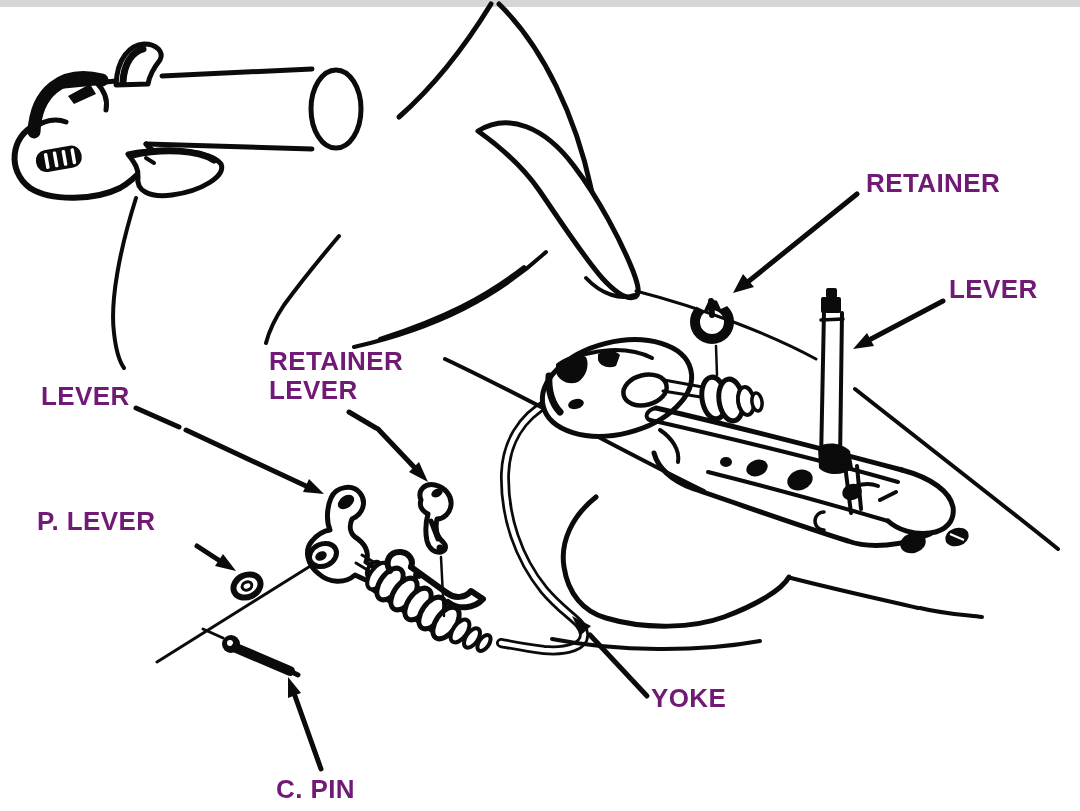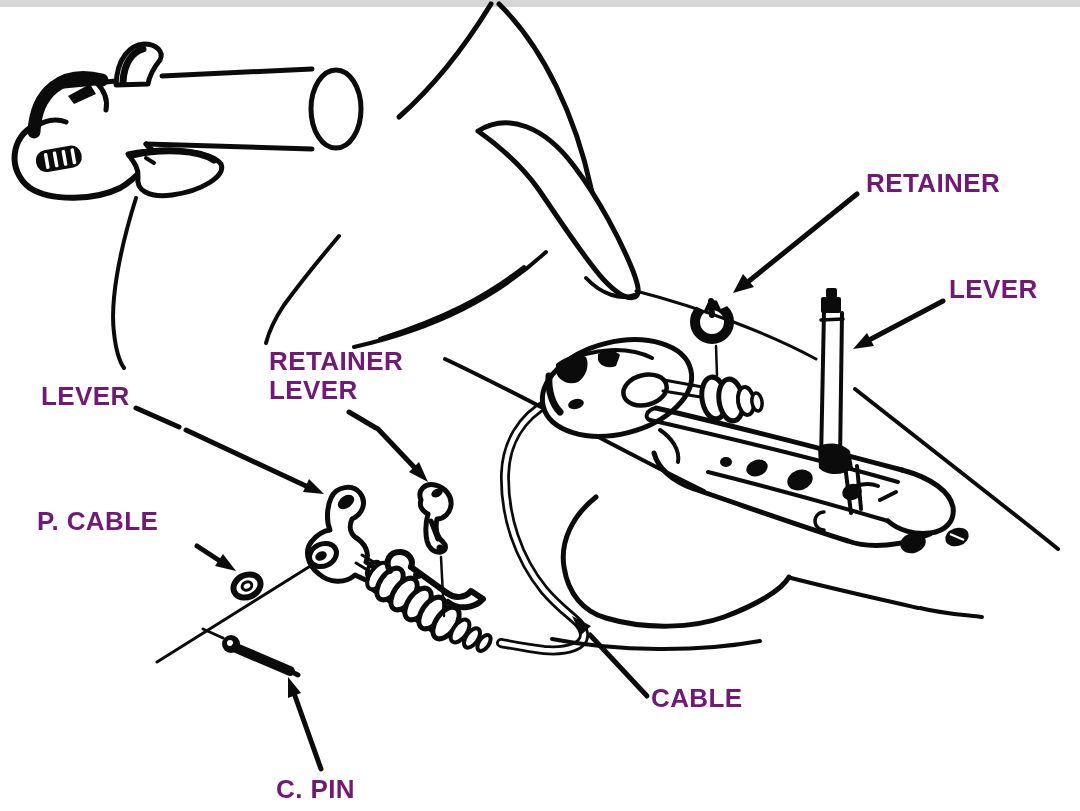--- a/index.html
+++ b/index.html
@@ -230,17 +230,17 @@
   </g>
 </svg>
 
 <div class="lbl" style="left:866px;top:169px">RETAINER</div>
 <div class="lbl" style="left:949px;top:275px">LEVER</div>
 <div class="lbl" style="left:269px;top:347px">
   <span>RETAINER</span><br>
   <span>LEVER</span>
 </div>
 <div class="lbl" style="left:41px;top:382px">LEVER</div>
-<div class="lbl" style="left:37px;top:507px">P. CABLE</div>
-<div class="lbl" style="left:651px;top:684px">CABLE</div>
+<div class="lbl" style="left:37px;top:507px">P. LEVER</div>
+<div class="lbl" style="left:651px;top:684px">YOKE</div>
 <div class="lbl" style="left:276px;top:775px">C. PIN</div>
 
 </div>
 
 </body></html>

